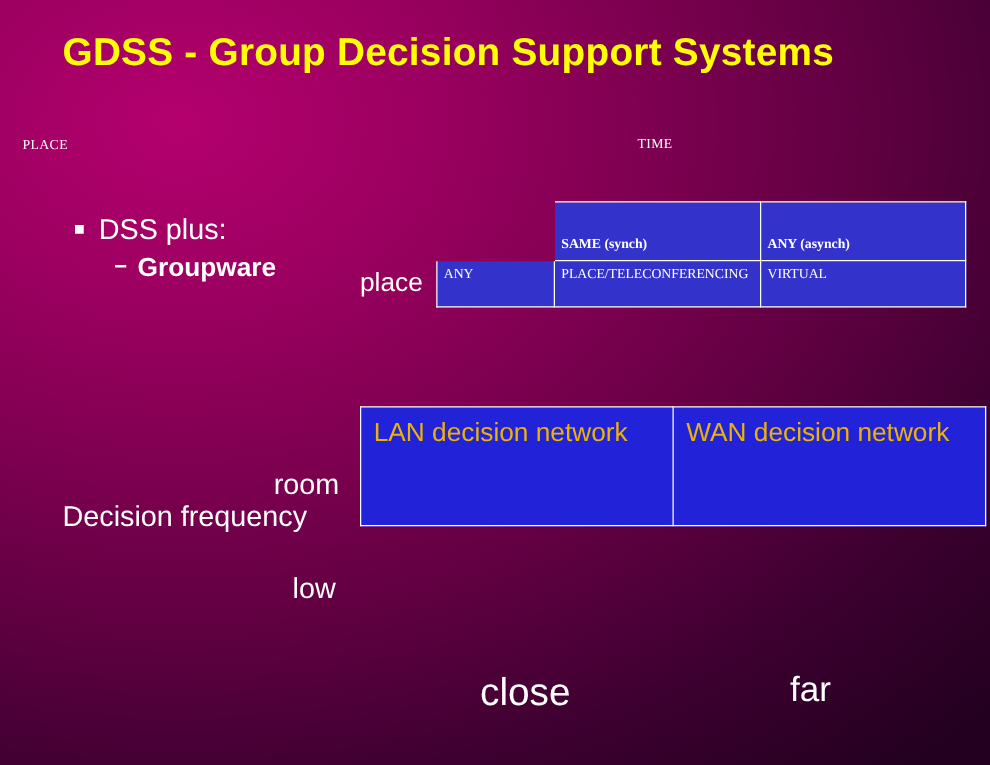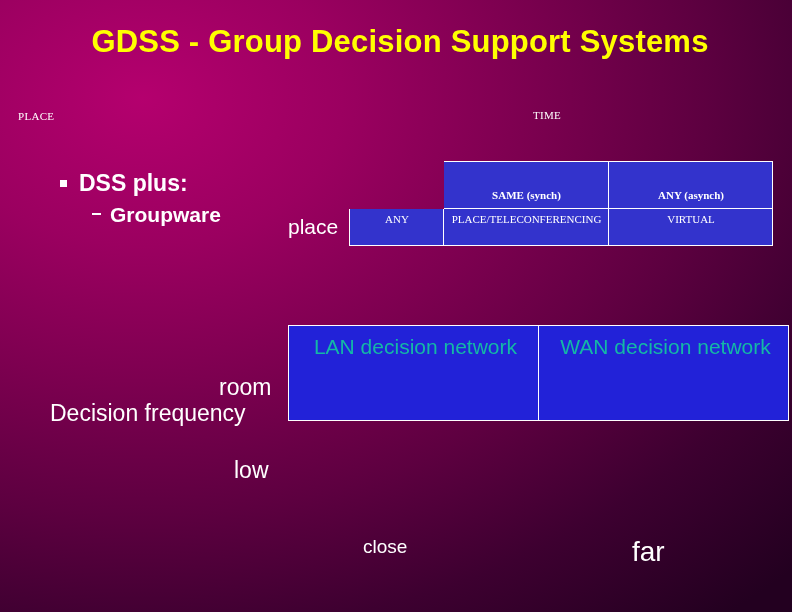--- a/index.html
+++ b/index.html
@@ -11,21 +11,20 @@
     height: 612px;
     overflow: hidden;
     font-family: "Liberation Sans", sans-serif;
   }
   #slide {
     position: relative;
     width: 792px;
     height: 612px;
     background: radial-gradient(ellipse 115% 110% at 18% 16%, #b4006e 0%, #9b0060 22%, #7d0050 42%, #5d0040 62%, #3d0030 80%, #230020 100%);
     overflow: hidden;
-    text-align: center;
   }
   
   #title {
     position: absolute;
     left: 50px;
     top: 22px;
     width: 700px;
     color: #ffff00;
     font-size: 31px;
     font-weight: bold;
@@ -43,28 +42,27 @@
     letter-spacing: 0.3px;
   }
   #time-label {
     position: absolute;
     left: 510px;
     top: 109px;
     color: #ffffff;
     font-size: 11px;
     font-family: "Liberation Serif", serif;
     letter-spacing: 0.3px;
-    margin-left: 23px;
   }
   
   .bullet-l1 {
     position: absolute;
     color: #ffffff;
     font-size: 23px;
-    font-weight: bold;
+    font-weight: normal;
   }
   .bullet-l1 .sq {
     display: inline-block;
     width: 7px;
     height: 7px;
     background: #ffffff;
     vertical-align: middle;
     margin-right: 12px;
     margin-bottom: 3px;
   }
@@ -126,21 +124,21 @@
     position: absolute;
     left: 288px;
     top: 325px;
     width: 466px;
     border-collapse: collapse;
     table-layout: fixed;
   }
   #bottom-table td {
     border: 1px solid #ffffff;
     background: #2222d8;
-    color: #14b8a6;
+    color: #eab308;
     font-size: 21px;
     vertical-align: top;
     padding: 8px 6px 6px 10px;
     line-height: 1.22;
   }
   #bottom-table td.bc0 { width: 233px; }
   #bottom-table td.bc1 { width: 233px; }
   #bottom-table tr.br0 td { height: 80px; }
   #bottom-table tr.br1 td { height: 78px; }
 
@@ -161,24 +159,24 @@
   #freq-label {
     position: absolute;
     left: 50px;
     top: 398px;
     color: #ffffff;
     font-size: 23px;
     line-height: 1.35;
   }
   #close-label {
     position: absolute;
-    left: 363px;
+    left: 384px;
     top: 536px;
     color: #ffffff;
-    font-size: 19px;
+    font-size: 31px;
   }
   #far-label {
     position: absolute;
     left: 632px;
     top: 536px;
     color: #ffffff;
     font-size: 28px;
   }
 </style>
 </head>

